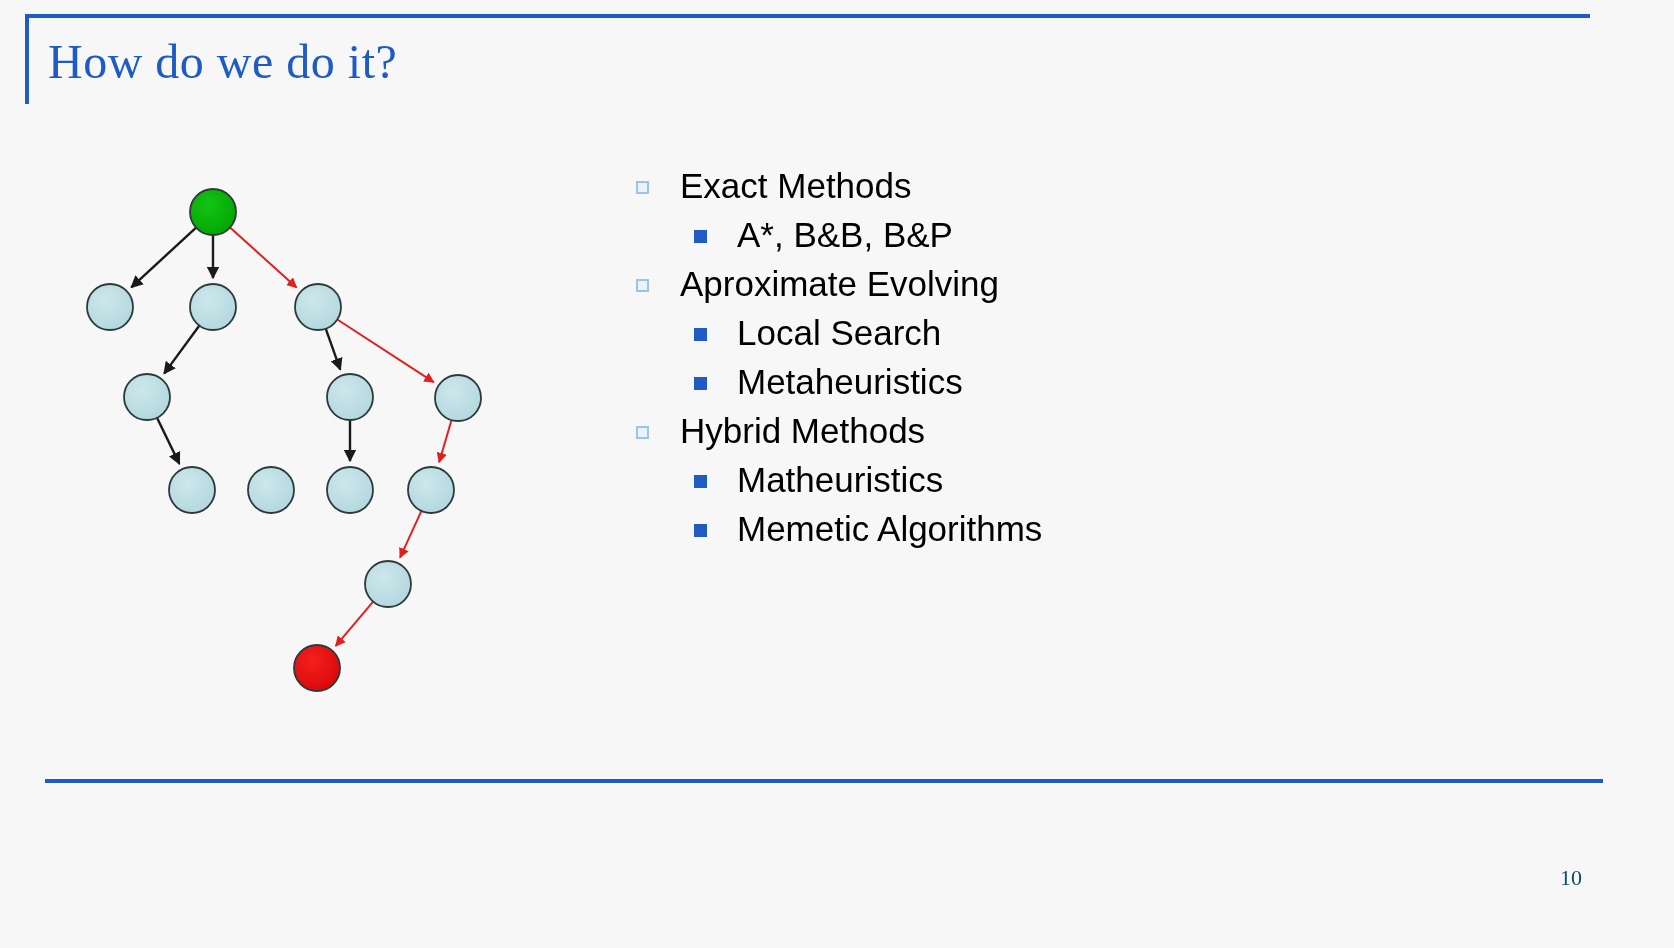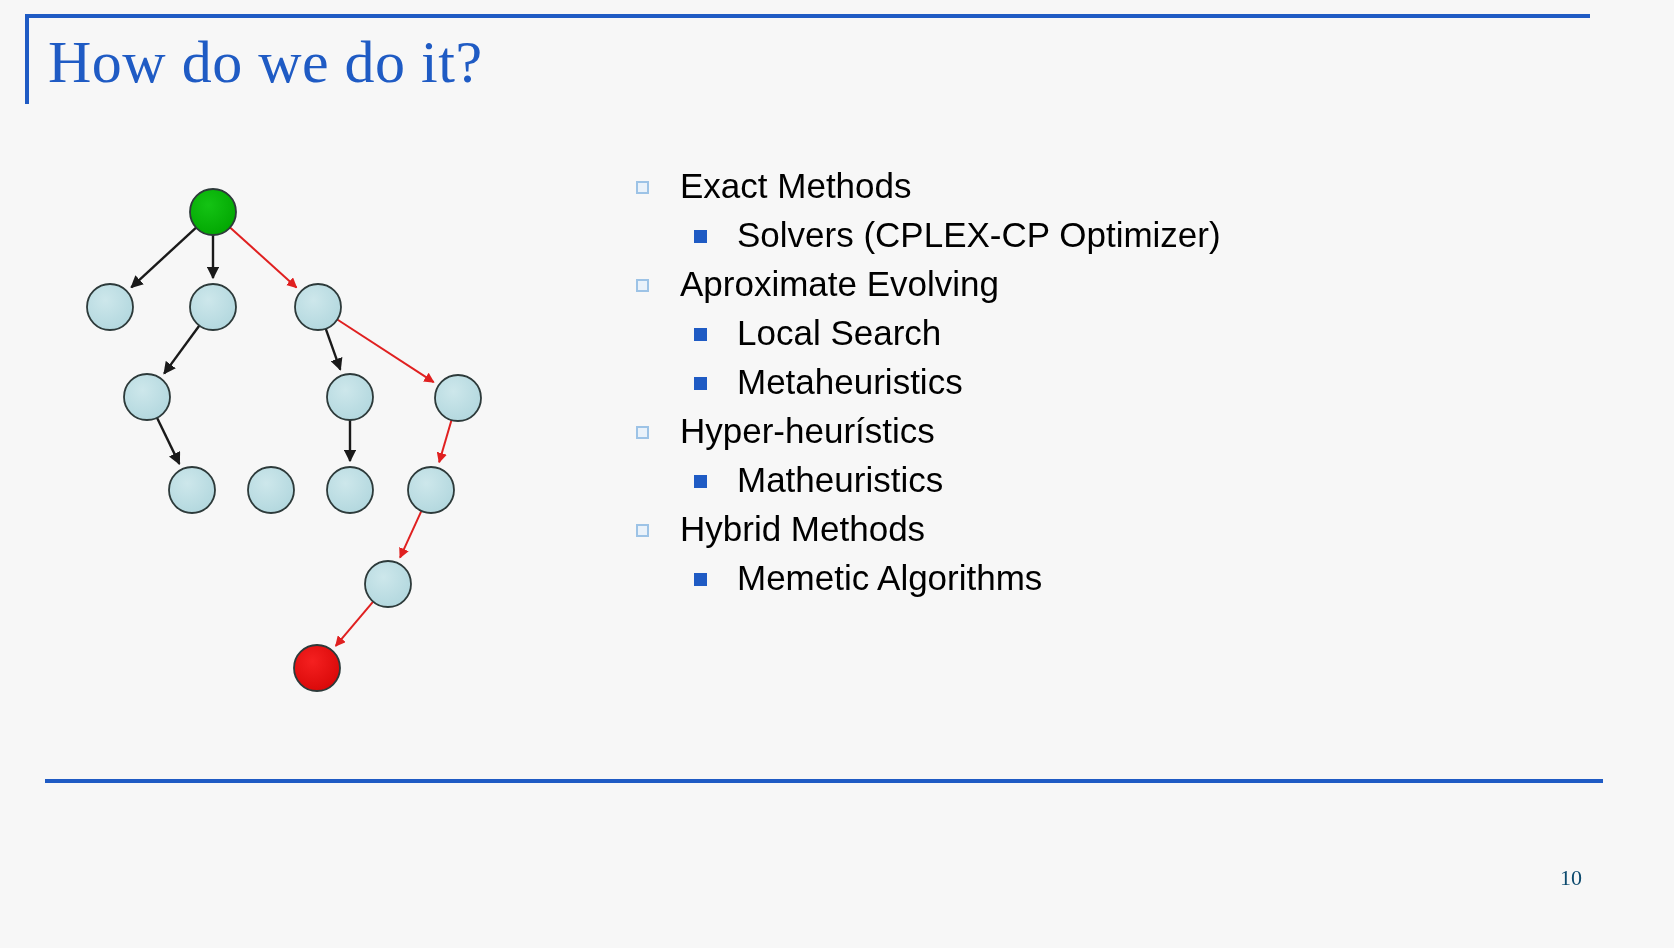--- a/index.html
+++ b/index.html
@@ -33,21 +33,21 @@
     top: 14px;
     width: 4px;
     height: 90px;
     background: #1F5BC4;
   }
   .slide-title {
     position: absolute;
     left: 48px;
     top: 26px;
     font-family: "Liberation Serif", serif;
-    font-size: 60px;
+    font-size: 48px;
     line-height: 72px;
     color: #1F5BC4;
     letter-spacing: 0.5px;
     white-space: nowrap;
   }
 
   
   .tree-panel {
     position: absolute;
     left: 40px;
@@ -188,45 +188,41 @@
     </svg>
   </div>
 
   <div class="bullet-list">
       <div class="bullet-row lvl1">
         <span class="marker marker-hollow"></span>
         <span class="bullet-text">Exact Methods</span>
       </div>
       <div class="bullet-row lvl2">
         <span class="marker marker-solid"></span>
-        <span class="bullet-text">Solvers (CPLEX-CP Optimizer)</span>
+        <span class="bullet-text">A*, B&amp;B, B&amp;P</span>
       </div>
       <div class="bullet-row lvl1">
         <span class="marker marker-hollow"></span>
         <span class="bullet-text">Aproximate Evolving</span>
       </div>
       <div class="bullet-row lvl2">
         <span class="marker marker-solid"></span>
         <span class="bullet-text">Local Search</span>
       </div>
       <div class="bullet-row lvl2">
         <span class="marker marker-solid"></span>
         <span class="bullet-text">Metaheuristics</span>
       </div>
       <div class="bullet-row lvl1">
         <span class="marker marker-hollow"></span>
-        <span class="bullet-text">Hyper-heurístics</span>
+        <span class="bullet-text">Hybrid Methods</span>
       </div>
       <div class="bullet-row lvl2">
         <span class="marker marker-solid"></span>
         <span class="bullet-text">Matheuristics</span>
-      </div>
-      <div class="bullet-row lvl1">
-        <span class="marker marker-hollow"></span>
-        <span class="bullet-text">Hybrid Methods</span>
       </div>
       <div class="bullet-row lvl2">
         <span class="marker marker-solid"></span>
         <span class="bullet-text">Memetic Algorithms</span>
       </div>
     </div>
 
   <div class="footer-rule"></div>
   <div class="page-number">10</div>
 

